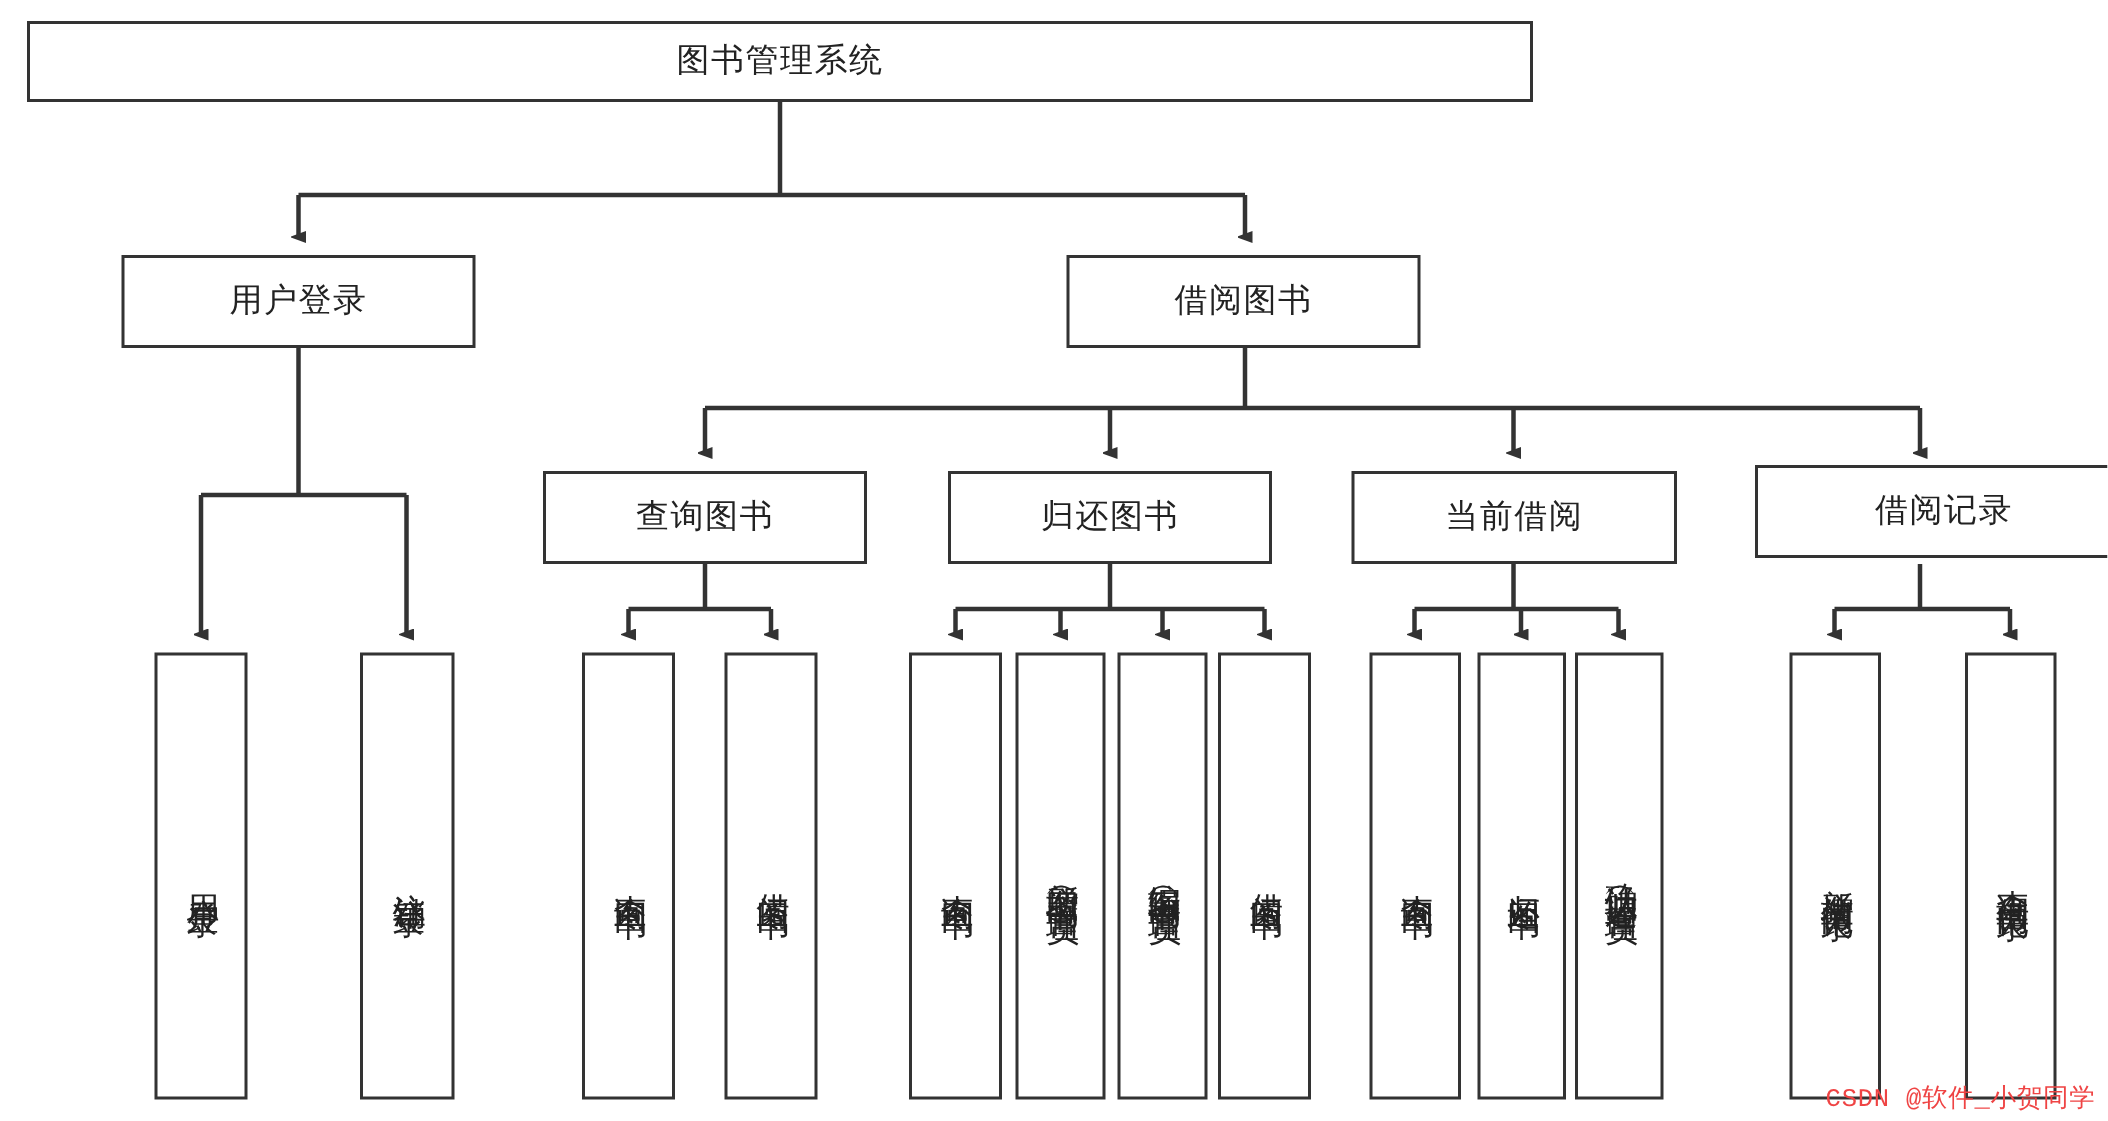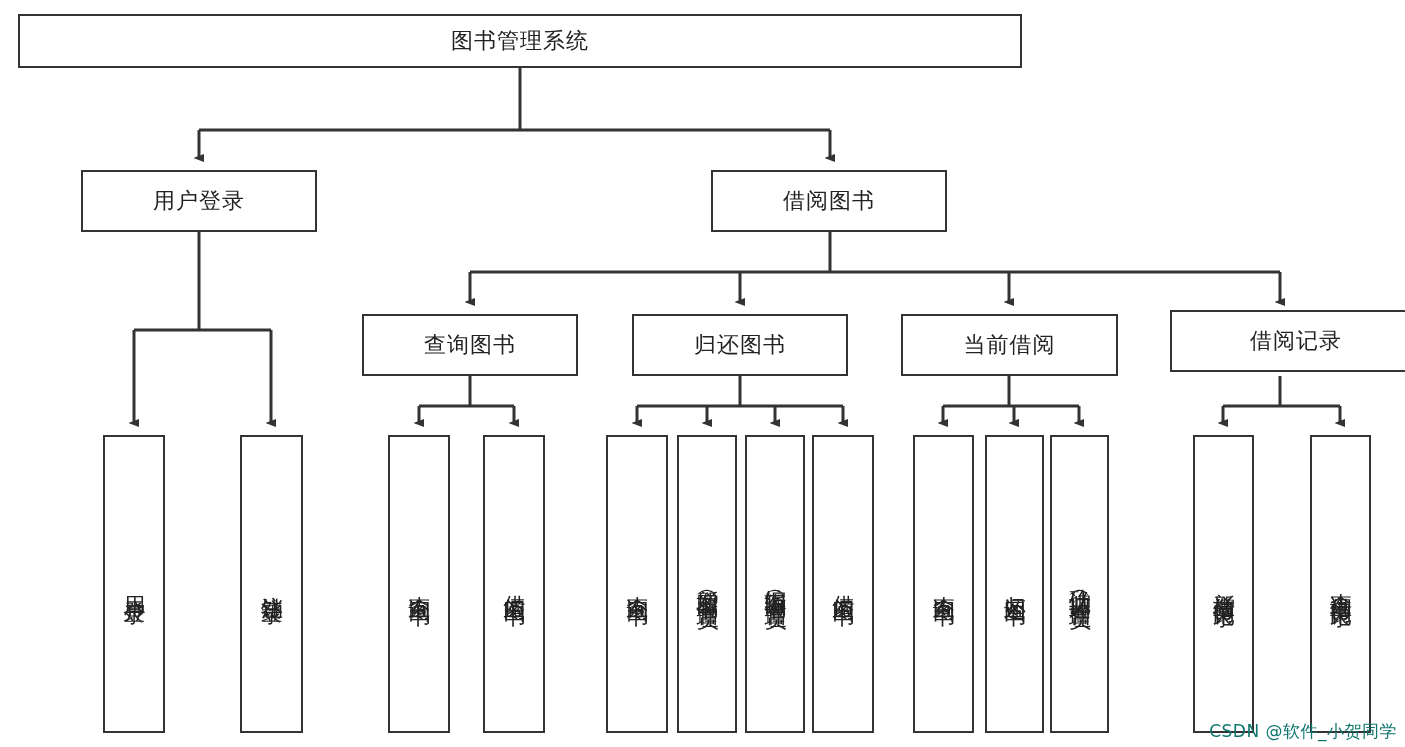--- a/index.html
+++ b/index.html
@@ -55,23 +55,24 @@
     display: block;
   }
   .node .htext {
     display: block;
   }
   #watermark {
     position: absolute;
     right: 8px;
     bottom: 4px;
     font-size: 17px;
-    color: #0f766e;
+    color: #ef4444;
     letter-spacing: 0.5px;
     white-space: nowrap;
+    font-family: Liberation Mono, monospace;
   }
 </style>
 </head>
 <body>
 
 <div id="canvas">
 
   <svg class="wires" viewBox="0 0 1405 747">
     <defs>
       <marker id="arrow" markerWidth="10" markerHeight="10" refX="4" refY="5" orient="auto" markerUnits="userSpaceOnUse">

